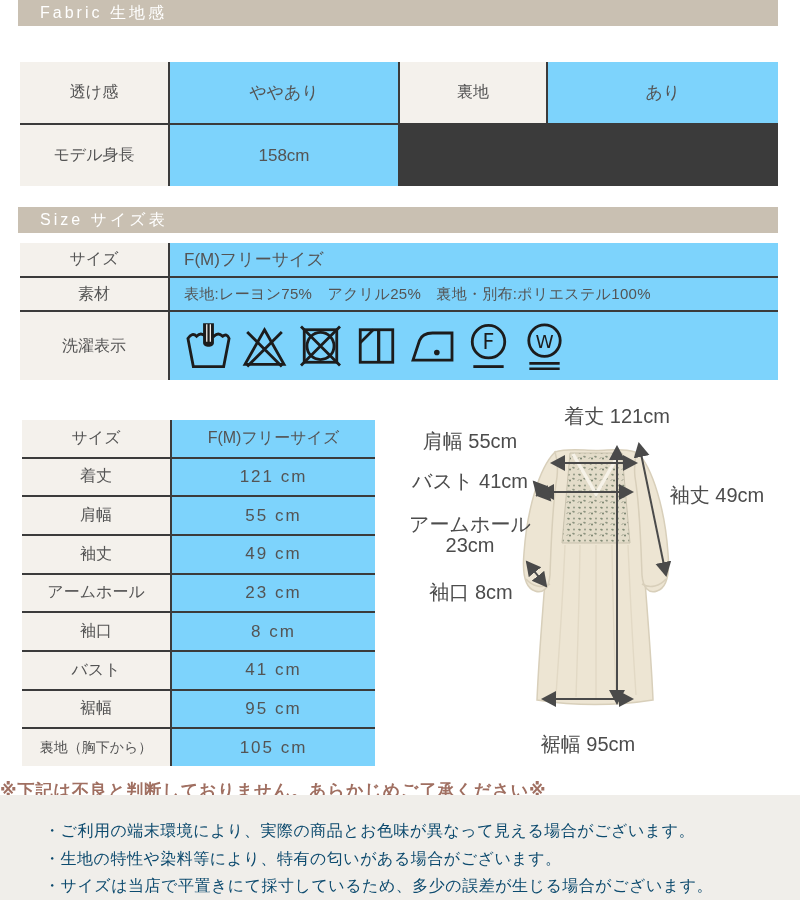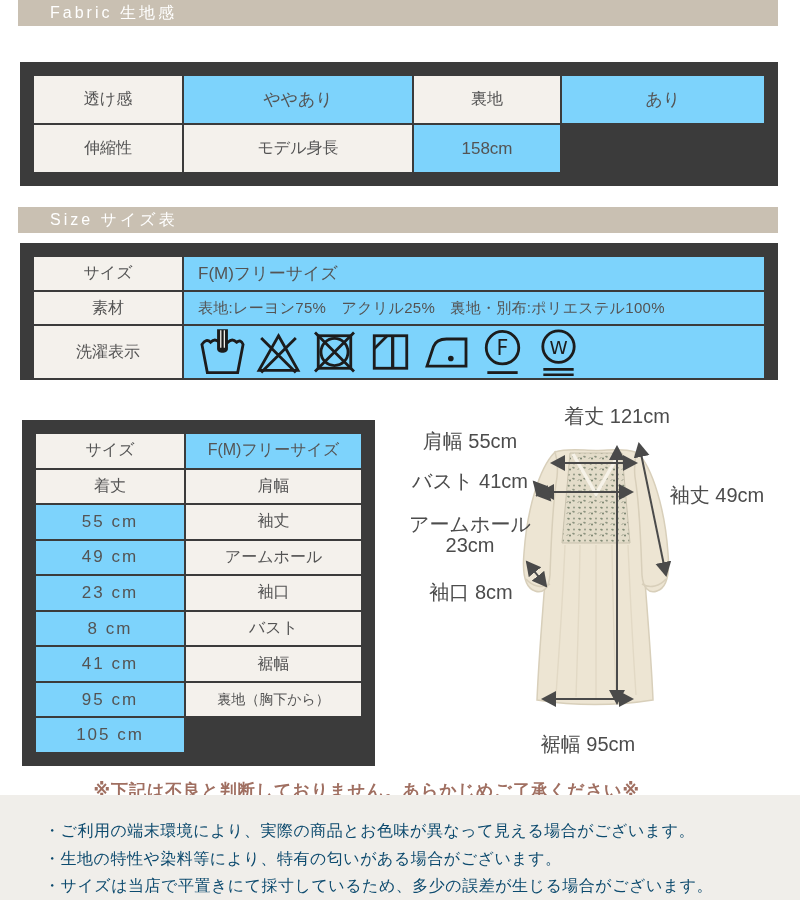--- a/index.html
+++ b/index.html
@@ -8,26 +8,26 @@
     background:#ffffff;
     font-family:"Liberation Sans","DejaVu Sans",sans-serif;
     color:#545454;
   }
   .abs{position:absolute;}
   
   .section-bar{
     left:18px;width:760px;height:26px;
     background:#c9c0b2;color:#ffffff;
     font-size:16px;letter-spacing:3px;
-    line-height:26px;padding-left:32px;box-sizing:border-box;
+    line-height:26px;padding-left:22px;box-sizing:border-box;
   }
   
   .grid{
     display:grid;background:#3b3b3b;
-    padding:14px;gap:2px;box-sizing:border-box;
+    padding:0;gap:2px;box-sizing:border-box;
   }
   .cell{
     background:#7dd3fc;display:flex;align-items:center;justify-content:center;
     font-size:17px;color:#545454;white-space:nowrap;
   }
   .cell.lbl{background:#f4f1ec;font-size:16px;}
   .cell.left{justify-content:flex-start;padding-left:14px;}
   #fabric-table{left:20px;top:62px;width:758px;height:124px;
     grid-template-columns:148px 228px 146px 1fr;grid-template-rows:1fr 1fr;}
   #size-table{left:20px;top:243px;width:758px;height:137px;
@@ -37,42 +37,41 @@
     grid-template-columns:148px 1fr;grid-template-rows:repeat(9,1fr);}
   #meas-table .val{letter-spacing:2px;}
   #meas-table .small{font-size:14px;}
   
   .care-row{display:flex;align-items:center;gap:7px;padding-left:12px;}
   .care-row svg{display:block;}
   
   #diagram{left:400px;top:395px;width:400px;height:385px;}
   
   #notes-headline{
-    top:779px;left:0;width:640px;text-align:right;
+    top:779px;left:0;width:640px;text-align:left;
     font-size:17px;font-weight:bold;color:#a06f61;letter-spacing:1px;
   }
   #notes-box{
     top:795px;left:0;width:800px;height:105px;background:#f0eeea;
     box-sizing:border-box;padding:22px 0 0 44px;
   }
   #notes-box .note-line{
     font-size:16px;line-height:27.5px;color:#0c4a6e;letter-spacing:0.5px;white-space:nowrap;
   }
 </style>
 </head>
 <body>
 
 <div class="abs section-bar">Fabric 生地感</div>
 
 <div id="fabric-table" class="abs grid">
   <div class="cell lbl">透け感</div>
   <div class="cell">ややあり</div>
   <div class="cell lbl">裏地</div>
   <div class="cell">あり</div>
-  <div class="cell lbl">伸縮性</div>
   <div class="cell lbl">モデル身長</div>
   <div class="cell">158cm</div>
 </div>
 
 <div class="abs section-bar" style="top:207px;">Size サイズ表</div>
 
 <div id="size-table" class="abs grid">
   <div class="cell lbl">サイズ</div>
   <div class="cell left">F(M)フリーサイズ</div>
   <div class="cell lbl">素材</div>
@@ -112,20 +111,21 @@
       <text x="22" y="26" text-anchor="middle" font-family="DejaVu Sans, sans-serif" font-size="17" fill="#1c1c1c">W</text>
       <path d="M8,40 H36 M8,45 H36" stroke="#1c1c1c" stroke-width="2.4"></path>
     </svg>
   </div>
 </div>
 
 <div id="meas-table" class="abs grid">
   <div class="cell lbl">サイズ</div>
   <div class="cell" style="font-size:16px;">F(M)フリーサイズ</div>
   <div class="cell lbl">着丈</div>
+  <div class="cell val">121 cm</div>
   <div class="cell lbl">肩幅</div>
   <div class="cell val">55 cm</div>
   <div class="cell lbl">袖丈</div>
   <div class="cell val">49 cm</div>
   <div class="cell lbl">アームホール</div>
   <div class="cell val">23 cm</div>
   <div class="cell lbl">袖口</div>
   <div class="cell val">8 cm</div>
   <div class="cell lbl">バスト</div>
   <div class="cell val">41 cm</div>

